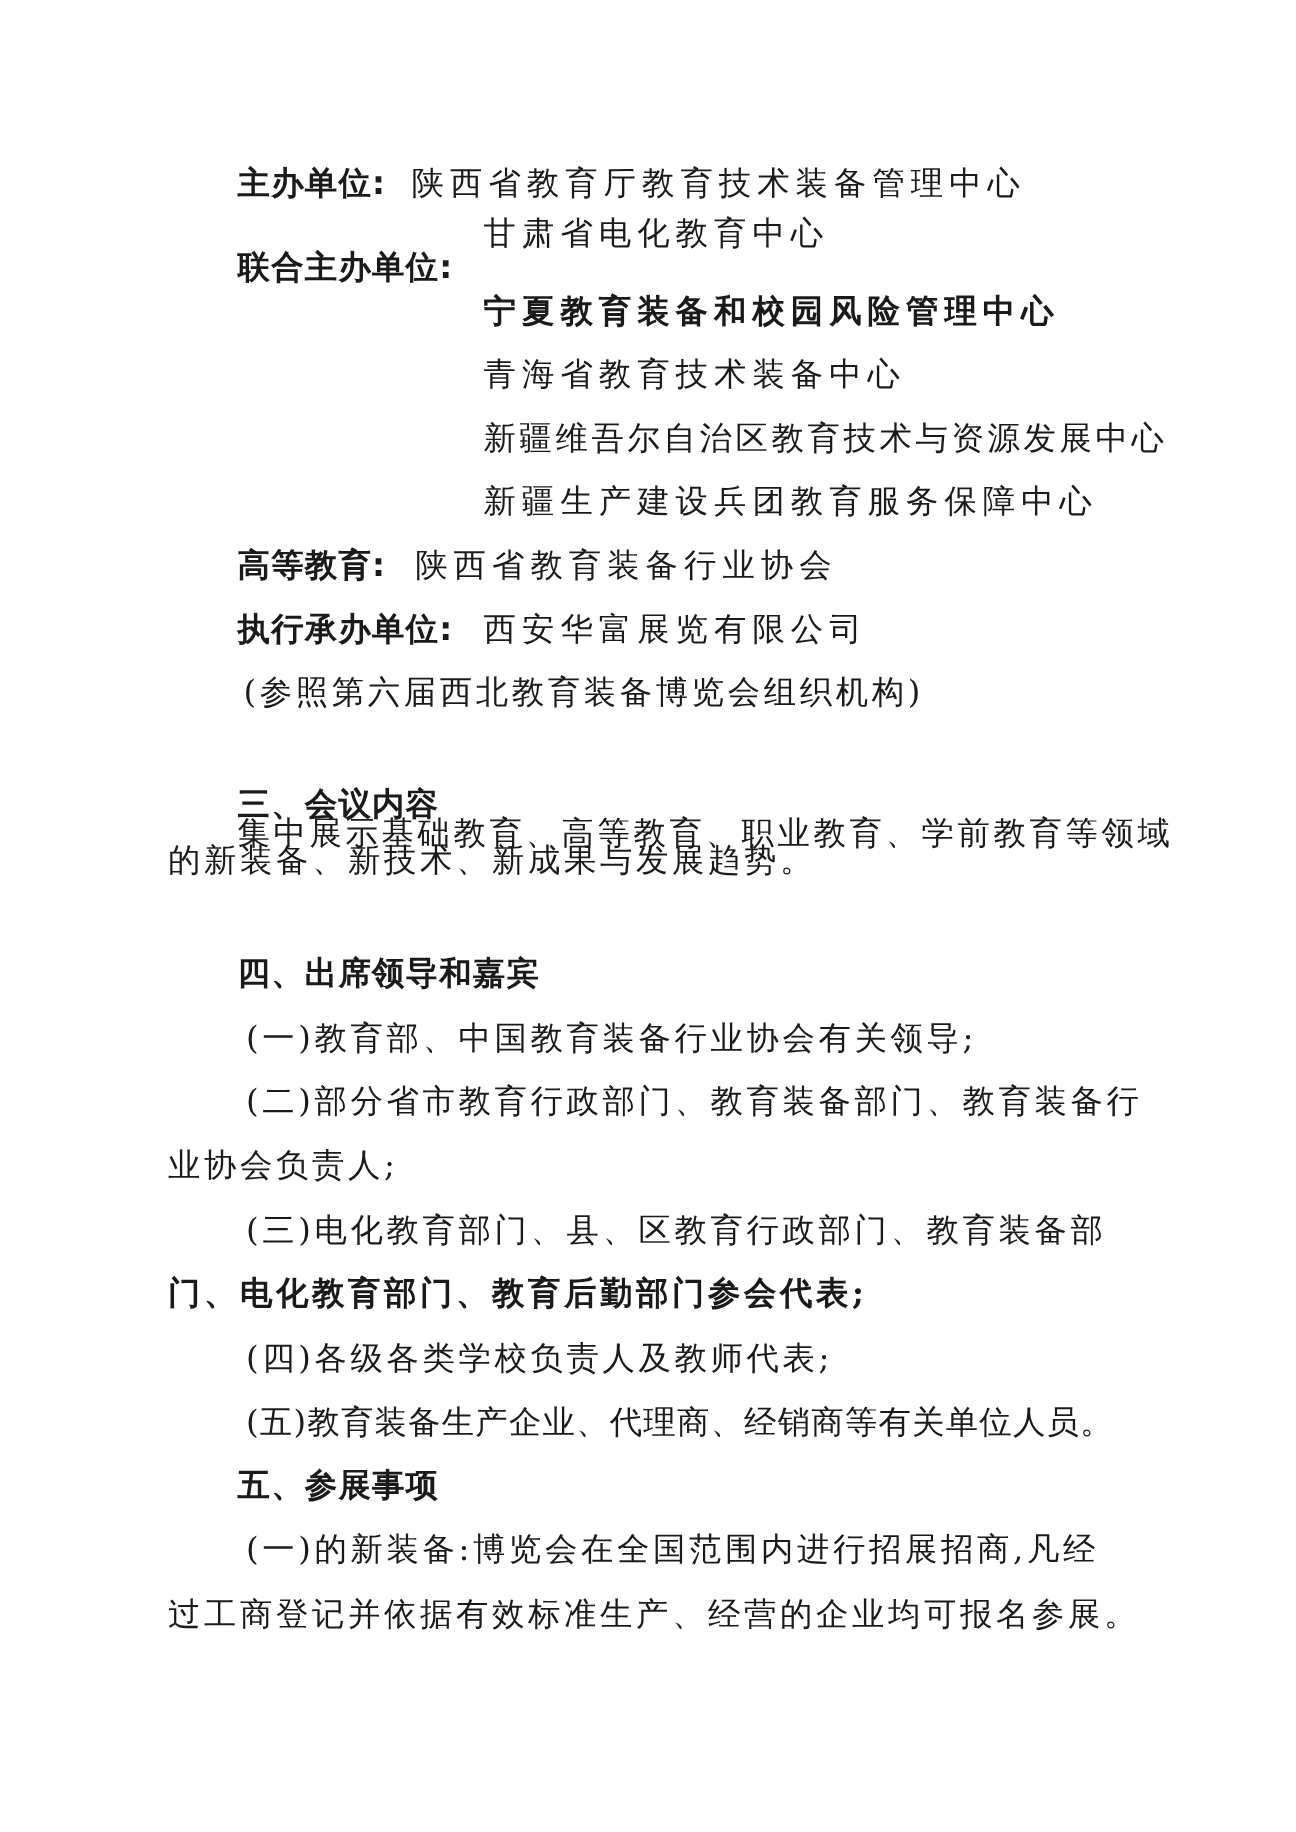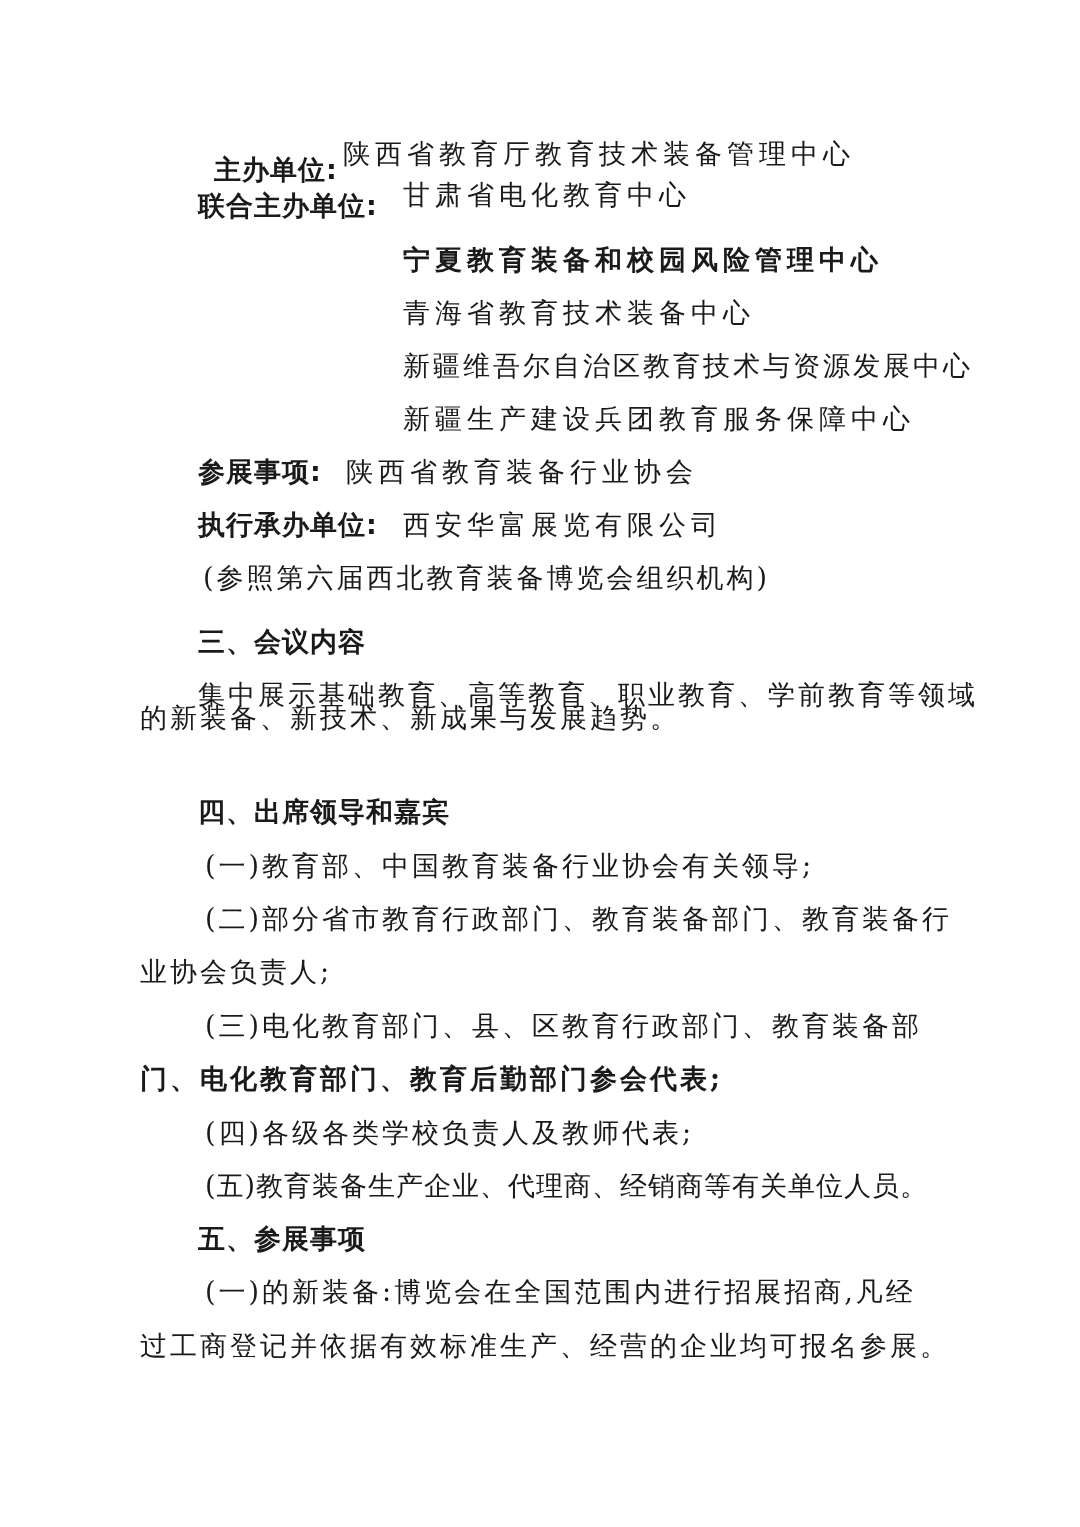--- a/index.html
+++ b/index.html
@@ -33,46 +33,46 @@
       letter-spacing: 1px;
     }
     .tight { letter-spacing: 3px; }
   </style>
 </head>
 <body>
 
 <div>
 
   <div>
-    <span class="line label" style="left:198px; top:152px;margin-left:16px;">主办单位:</span>
+    <span class="line label" style="left:198px; top:136px;">主办单位:</span>
     <span class="line" style="left:343px; top:136px;">陕西省教育厅教育技术装备管理中心</span>
   </div>
 
   <div>
-    <span class="line label" style="left:198px; top:188px;">联合主办单位:</span>
+    <span class="line label" style="left:198px; top:206px;">联合主办单位:</span>
     <span class="line" style="left:403px; top:177px;text-align:center;">甘肃省电化教育中心</span>
     <span class="line" style="left:403px; top:242px;font-weight:bold;">宁夏教育装备和校园风险管理中心</span>
     <span class="line" style="left:403px; top:295px;">青海省教育技术装备中心</span>
     <span class="line tight" style="left:403px; top:348px;">新疆维吾尔自治区教育技术与资源发展中心</span>
     <span class="line" style="left:403px; top:401px;">新疆生产建设兵团教育服务保障中心</span>
   </div>
 
   <div>
-    <span class="line label" style="left:198px; top:454px;">参展事项:</span>
+    <span class="line label" style="left:198px; top:454px;">高等教育:</span>
     <span class="line" style="left:346px; top:454px;text-align:right;">陕西省教育装备行业协会</span>
   </div>
 
   <div>
     <span class="line label" style="left:198px; top:507px;">执行承办单位:</span>
     <span class="line" style="left:403px; top:507px;">西安华富展览有限公司</span>
   </div>
 
   <span class="line tight" style="left:203px; top:560px;">(参照第六届西北教育装备博览会组织机构)</span>
 
-  <span class="line heading" style="left:198px; top:624px;">三、会议内容</span>
+  <span class="line heading" style="left:198px; top:653px;">三、会议内容</span>
   <span class="line tight" style="left:198px; top:677px;">集中展示基础教育、高等教育、职业教育、学前教育等领域</span>
   <span class="line tight" style="left:140px; top:700px;">的新装备、新技术、新成果与发展趋势。</span>
 
   <span class="line heading" style="left:198px; top:794px;">四、出席领导和嘉宾</span>
   <span class="line tight" style="left:205px; top:848px;">(一)教育部、中国教育装备行业协会有关领导;</span>
   <span class="line tight" style="left:205px; top:901px;">(二)部分省市教育行政部门、教育装备部门、教育装备行</span>
   <span class="line tight" style="left:140px; top:954px;">业协会负责人;</span>
   <span class="line tight" style="left:205px; top:1008px;">(三)电化教育部门、县、区教育行政部门、教育装备部</span>
   <span class="line tight" style="left:140px; top:1061px;font-weight:bold;">门、电化教育部门、教育后勤部门参会代表;</span>
   <span class="line tight" style="left:205px; top:1115px;text-align:right;">(四)各级各类学校负责人及教师代表;</span>

